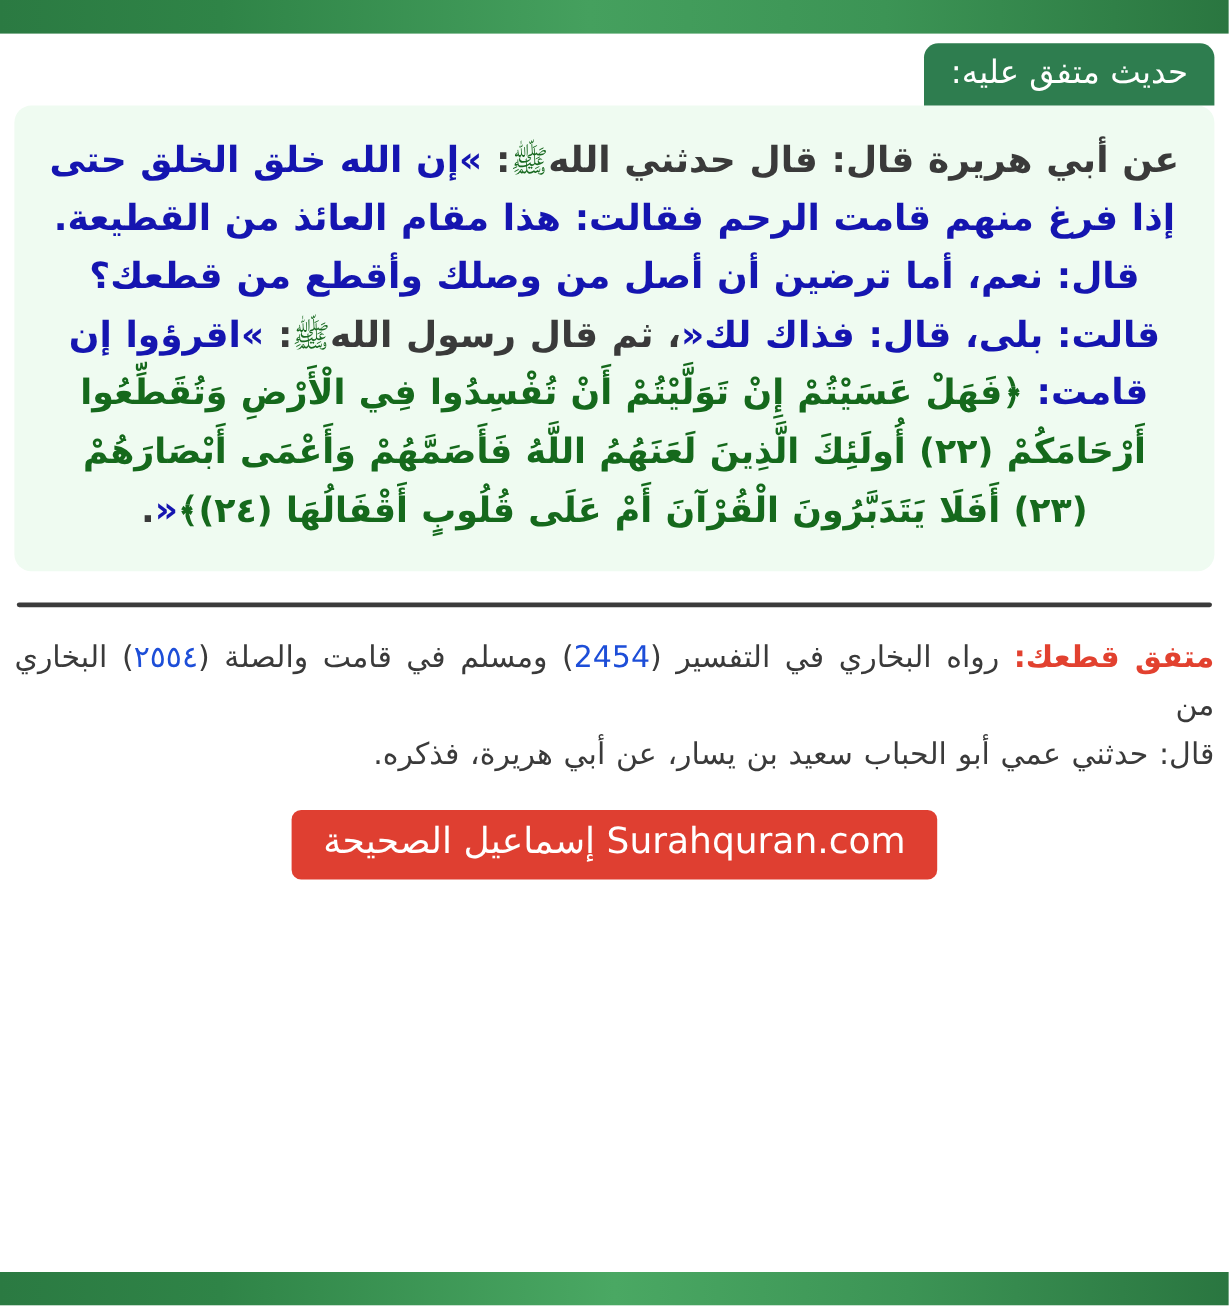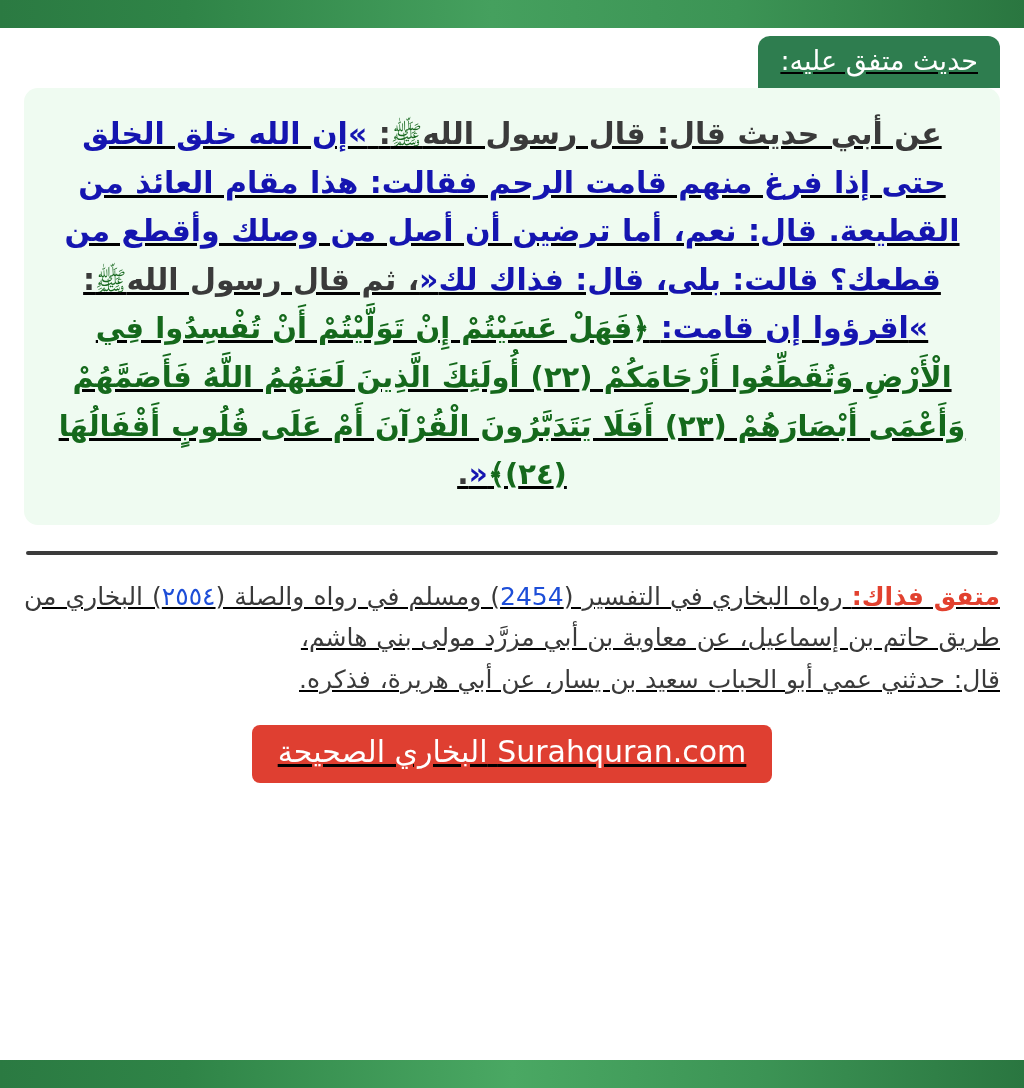--- a/index.html
+++ b/index.html
@@ -35,22 +35,21 @@
         #3c9455 74%, #2a7640 100%);
   }
 
   
   .page {
     position: absolute;
     top: 28px; left: 0;
     width: 1024px;
     height: 1032px;
     box-sizing: border-box;
-    padding: 0 24px;
-    text-decoration: underline;
+    padding: 0 12px;
   }
 
   
   .badge-row {
     display: flex;
     justify-content: flex-start;
     padding-top: 8px;
   }
   .badge {
     background: #2e7d4f;
@@ -143,34 +142,33 @@
 <div class="top-bar"></div>
 
 <div class="page">
 
   <div class="badge-row">
     <div class="badge">حديث متفق عليه:</div>
   </div>
 
   <div class="hadith-box">
     <div class="hadith-text">
-      <span class="t-narrator">عن أبي حديث قال: قال رسول الله</span><span class="t-sallam">ﷺ</span><span class="t-narrator">:</span>
+      <span class="t-narrator">عن أبي هريرة قال: قال حدثني الله</span><span class="t-sallam">ﷺ</span><span class="t-narrator">:</span>
       <span class="t-hadith">»</span><span class="t-hadith">إن الله خلق الخلق حتى إذا فرغ منهم قامت الرحم فقالت: هذا مقام العائذ من القطيعة. قال: نعم، أما ترضين أن أصل من وصلك وأقطع من قطعك؟ قالت: بلى، قال: فذاك لك</span><span class="t-hadith">«</span><span class="t-narrator">، ثم قال رسول الله</span><span class="t-sallam">ﷺ</span><span class="t-narrator">:</span>
       <span class="t-hadith">»</span><span class="t-hadith">اقرؤوا إن قامت:</span>
       <span class="t-ayah">﴿فَهَلْ عَسَيْتُمْ إِنْ تَوَلَّيْتُمْ أَنْ تُفْسِدُوا فِي الْأَرْضِ وَتُقَطِّعُوا أَرْحَامَكُمْ (٢٢) أُولَئِكَ الَّذِينَ لَعَنَهُمُ اللَّهُ فَأَصَمَّهُمْ وَأَعْمَى أَبْصَارَهُمْ (٢٣) أَفَلَا يَتَدَبَّرُونَ الْقُرْآنَ أَمْ عَلَى قُلُوبٍ أَقْفَالُهَا (٢٤)﴾</span><span class="t-hadith">«</span><span class="t-narrator">.</span>
     </div>
   </div>
 
   <div class="divider"></div>
 
   <div class="attribution">
-    <p class="attr-just"><span class="a-label">متفق فذاك:</span> <span>رواه البخاري في التفسير (</span><span class="a-num">2454</span><span>) ومسلم في رواه والصلة (</span><span class="a-num">٢٥٥٤</span><span>) البخاري من</span></p>
-    <p>طريق حاتم بن إسماعيل، عن معاوية بن أبي مزرَّد مولى بني هاشم،</p>
+    <p class="attr-just"><span class="a-label">متفق قطعك:</span> <span>رواه البخاري في التفسير (</span><span class="a-num">2454</span><span>) ومسلم في قامت والصلة (</span><span class="a-num">٢٥٥٤</span><span>) البخاري من</span></p>
     <p>قال: حدثني عمي أبو الحباب سعيد بن يسار، عن أبي هريرة، فذكره.</p>
   </div>
 
   <div class="footer-row">
-    <div class="footer-banner"><span class="site">Surahquran.com</span> <span>البخاري الصحيحة</span></div>
+    <div class="footer-banner"><span class="site">Surahquran.com</span> <span>إسماعيل الصحيحة</span></div>
   </div>
 
 </div>
 
 <div class="bottom-bar"></div>
 
 </body></html>

